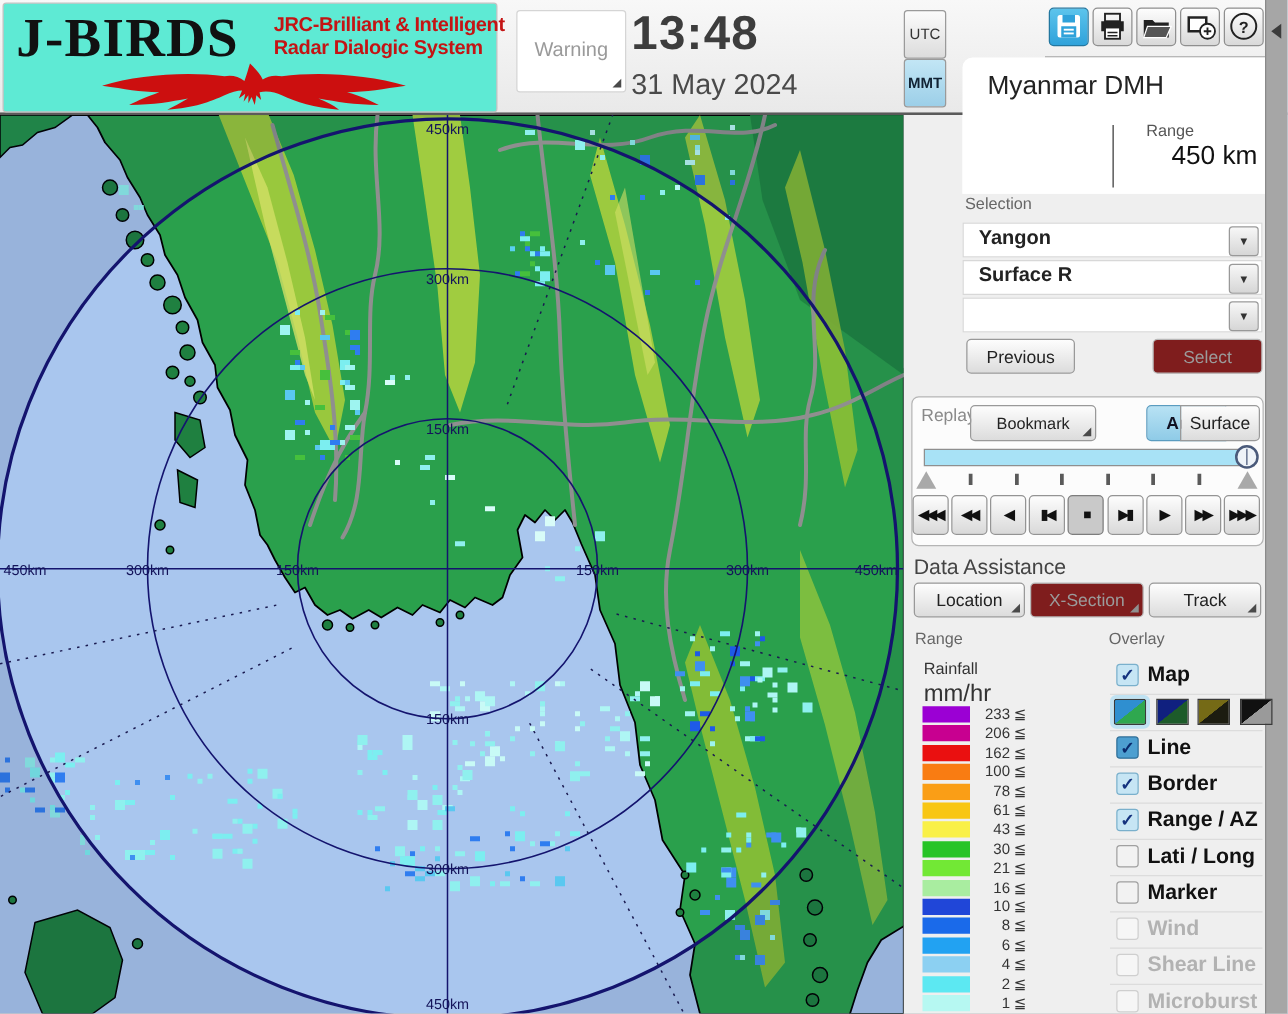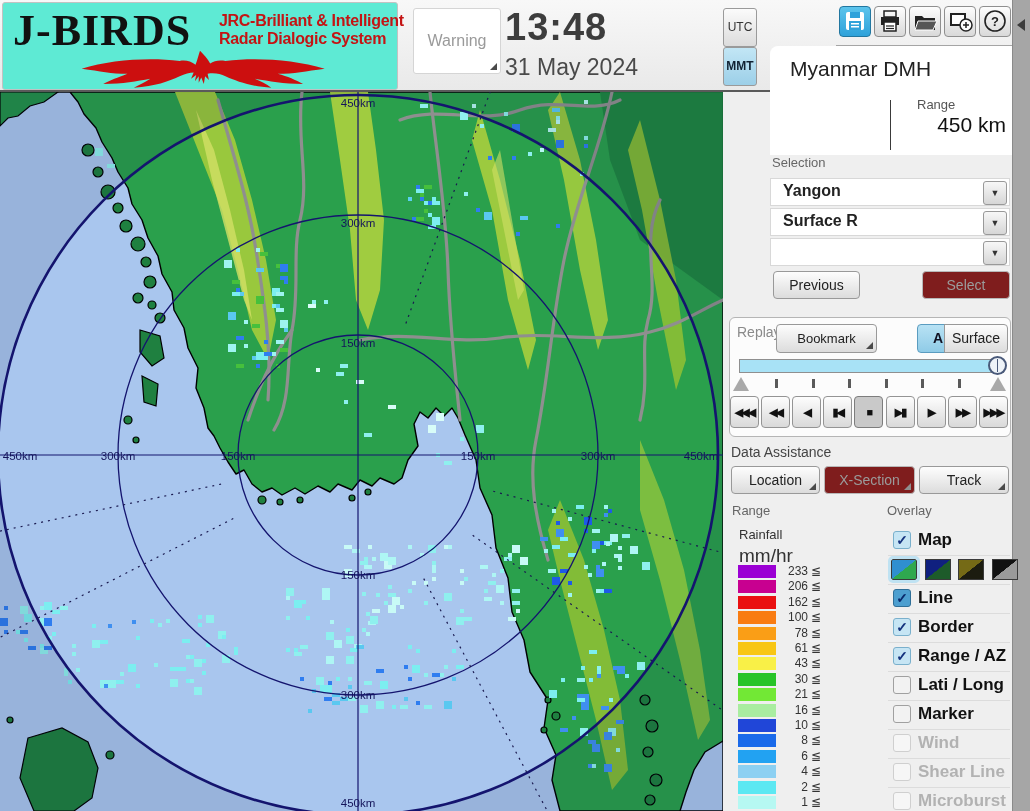--- a/index.html
+++ b/index.html
@@ -54,21 +54,21 @@
   #replay-track{left:739px;top:359px;width:265px;height:14px;background:#fff;border:1px solid #8f8f8f;box-sizing:border-box;}
   #replay-fill{left:740px;top:360px;width:253px;height:12px;background:#a8e2f6;}
   #replay-handle{left:988px;top:356px;width:19px;height:19px;border:2px solid #4a5a7a;border-radius:50%;background:#eef3f8;box-sizing:border-box;}
   #replay-handle i{position:absolute;left:7px;top:1px;width:1px;height:13px;background:#4a5a7a;}
   .endtri{width:0;height:0;border-left:8px solid transparent;border-right:8px solid transparent;border-bottom:14px solid #a9a9a9;}
   .tick{width:3px;height:9px;background:#5a5a5a;top:379px;}
   .pbtn{top:396px;width:29px;height:32px;box-sizing:border-box;border:1px solid #949494;border-radius:4px;
         background:linear-gradient(#fdfdfd,#d9d9d9);color:#111;font-size:11px;font-weight:bold;
         text-align:center;line-height:30px;letter-spacing:-2px;overflow:hidden;}
   .pbtn.pressed{background:#c9c9c9;border-color:#7d7d7d;}
-  #da-label{left:731px;top:444px;font-size:14px;color:#444;}
+  #da-label{left:731px;top:444px;font-size:17px;color:#444;}
   #loc-btn{left:731px;top:466px;width:89px;text-align:center;}
   #xsec-btn{left:824px;top:466px;width:91px;}
   #track-btn{left:919px;top:466px;width:90px;}
   
   #legend-title{left:732px;top:503px;font-size:13px;color:#666;}
   #legend-sub1{left:739px;top:527px;font-size:13px;color:#333;}
   #legend-sub2{left:739px;top:545px;font-size:19px;color:#333;}
   .lrow{left:738px;width:82px;height:14px;}
   .lsw{position:absolute;left:0;top:0;width:38px;height:13px;}
   .lval{position:absolute;left:40px;top:0;width:30px;text-align:right;font-size:12px;color:#333;line-height:13px;}

